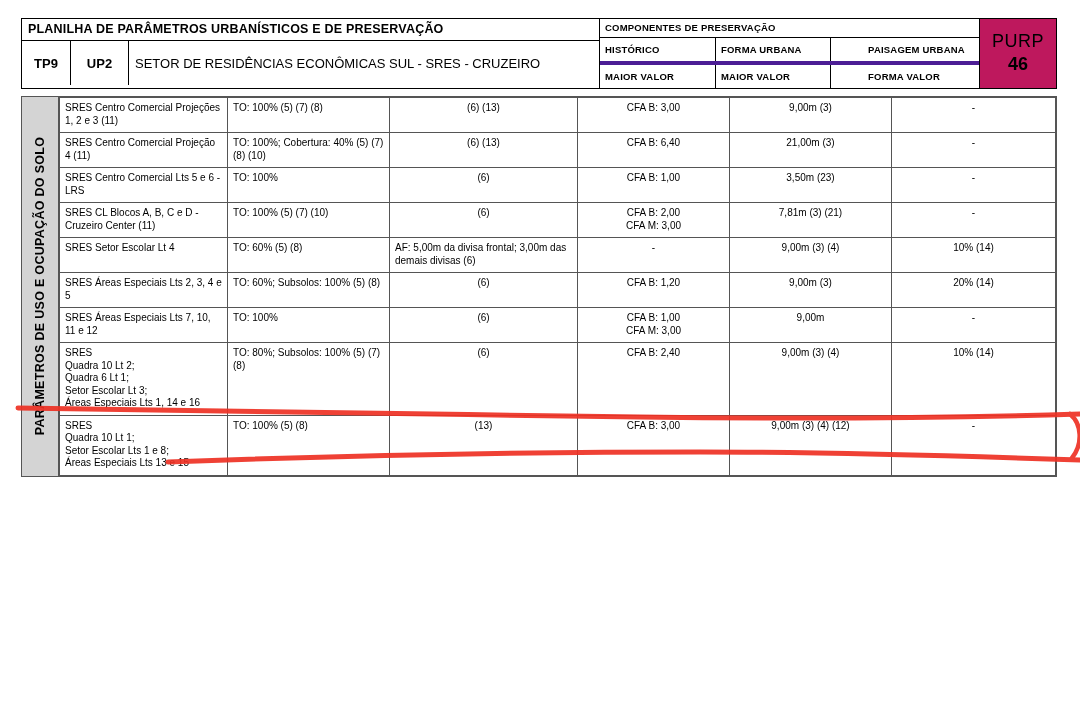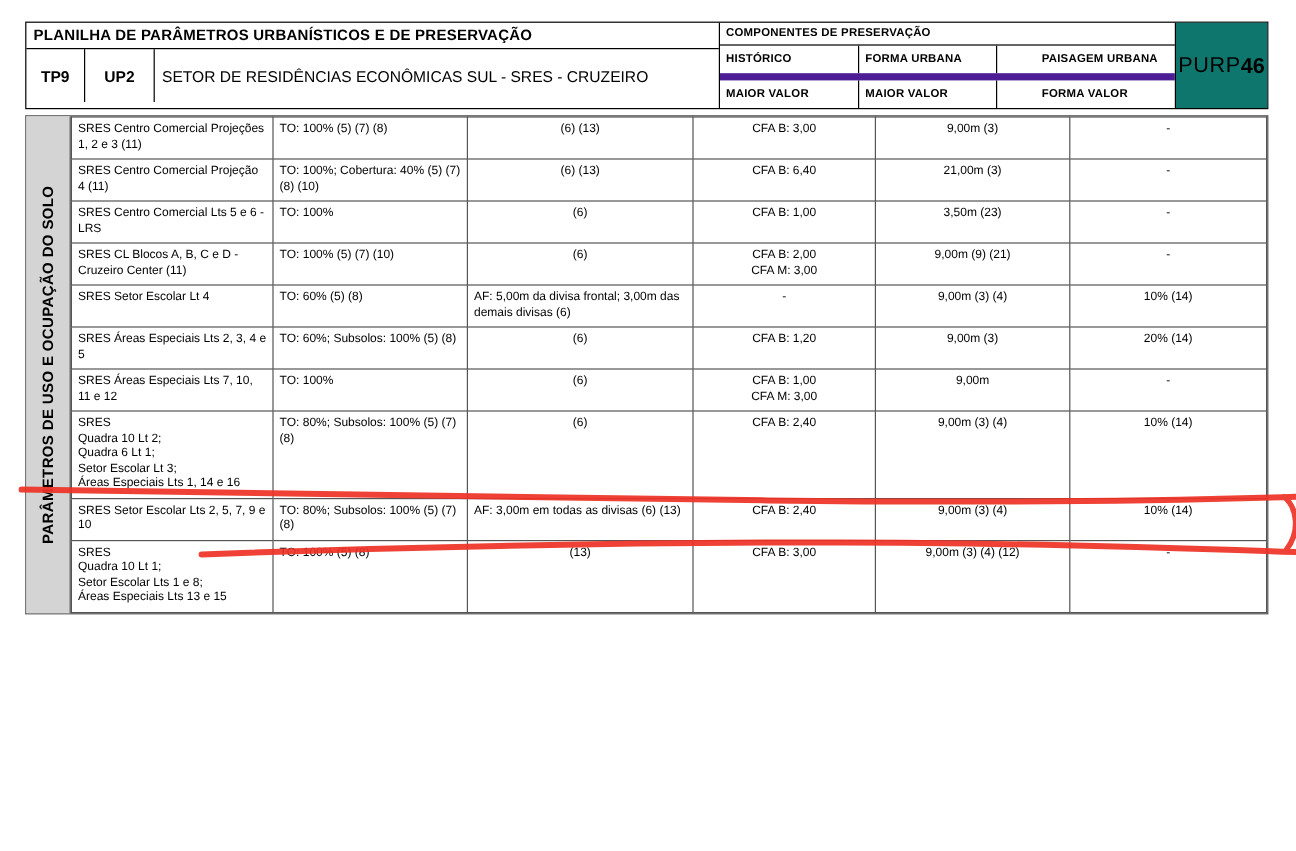--- a/index.html
+++ b/index.html
@@ -91,45 +91,45 @@
     line-height: 18px;
     padding-left: 5px;
     font-size: 9.5px;
     font-weight: bold;
     letter-spacing: .2px;
     border-bottom: 1px solid #000;
   }
   .comp-row {
     display: flex;
     height: 23px;
-    border-bottom: 6px solid #4c1d95;
+    border-bottom: 4px solid #4c1d95;
   }
   .comp-row.last { border-bottom: none; height: 23px; }
   .comp-cell {
     box-sizing: border-box;
     padding-left: 5px;
     font-size: 9.5px;
     font-weight: bold;
     display: flex;
     align-items: center;
     letter-spacing: .2px;
     border-right: 1px solid #000;
   }
   .comp-cell:last-child { border-right: none; margin-left: 32px; }
   .cw1 { width: 127px; }
   .cw2 { width: 126px; }
   .cw3 { width: 127px; }
 
   .hdr-right {
     flex: 1;
     display: flex;
-    flex-direction: row;
+    flex-direction: column;
     align-items: center;
     justify-content: center;
-    background: #0f766e;
+    background: #be185d;
   }
   .purp-label {
     font-size: 18px;
     font-weight: normal;
     letter-spacing: .5px;
     line-height: 1.1;
   }
   .purp-num {
     font-size: 18px;
     font-weight: bold;
@@ -266,21 +266,21 @@
             <td class="c">(6)</td>
             <td class="c">CFA B: 1,00</td>
             <td class="c">3,50m (23)</td>
             <td class="c">-</td>
           </tr>
           <tr>
             <td>SRES CL Blocos A, B, C e D - Cruzeiro Center (11)</td>
             <td>TO: 100% (5) (7) (10)</td>
             <td class="c">(6)</td>
             <td class="c">CFA B: 2,00<br>CFA M: 3,00</td>
-            <td class="c">9,00m (9) (21)</td>
+            <td class="c">7,81m (3) (21)</td>
             <td class="c">-</td>
           </tr>
           <tr>
             <td>SRES Setor Escolar Lt 4</td>
             <td>TO: 60% (5) (8)</td>
             <td>AF: 5,00m da divisa frontal; 3,00m das demais divisas (6)</td>
             <td class="c">-</td>
             <td class="c">9,00m (3) (4)</td>
             <td class="c">10% (14)</td>
           </tr>
@@ -297,28 +297,20 @@
             <td>TO: 100%</td>
             <td class="c">(6)</td>
             <td class="c">CFA B: 1,00<br>CFA M: 3,00</td>
             <td class="c">9,00m</td>
             <td class="c">-</td>
           </tr>
           <tr>
             <td>SRES<br>Quadra 10 Lt 2;<br>Quadra 6 Lt 1;<br>Setor Escolar Lt 3;<br>Áreas Especiais Lts 1, 14 e 16</td>
             <td>TO: 80%; Subsolos: 100% (5) (7) (8)</td>
             <td class="c">(6)</td>
-            <td class="c">CFA B: 2,40</td>
-            <td class="c">9,00m (3) (4)</td>
-            <td class="c">10% (14)</td>
-          </tr>
-          <tr>
-            <td>SRES Setor Escolar Lts 2, 5, 7, 9 e 10</td>
-            <td>TO: 80%; Subsolos: 100% (5) (7) (8)</td>
-            <td>AF: 3,00m em todas as divisas (6) (13)</td>
             <td class="c">CFA B: 2,40</td>
             <td class="c">9,00m (3) (4)</td>
             <td class="c">10% (14)</td>
           </tr>
           <tr>
             <td>SRES<br>Quadra 10 Lt 1;<br>Setor Escolar Lts 1 e 8;<br>Áreas Especiais Lts 13 e 15</td>
             <td>TO: 100% (5) (8)</td>
             <td class="c">(13)</td>
             <td class="c">CFA B: 3,00</td>
             <td class="c">9,00m (3) (4) (12)</td>

